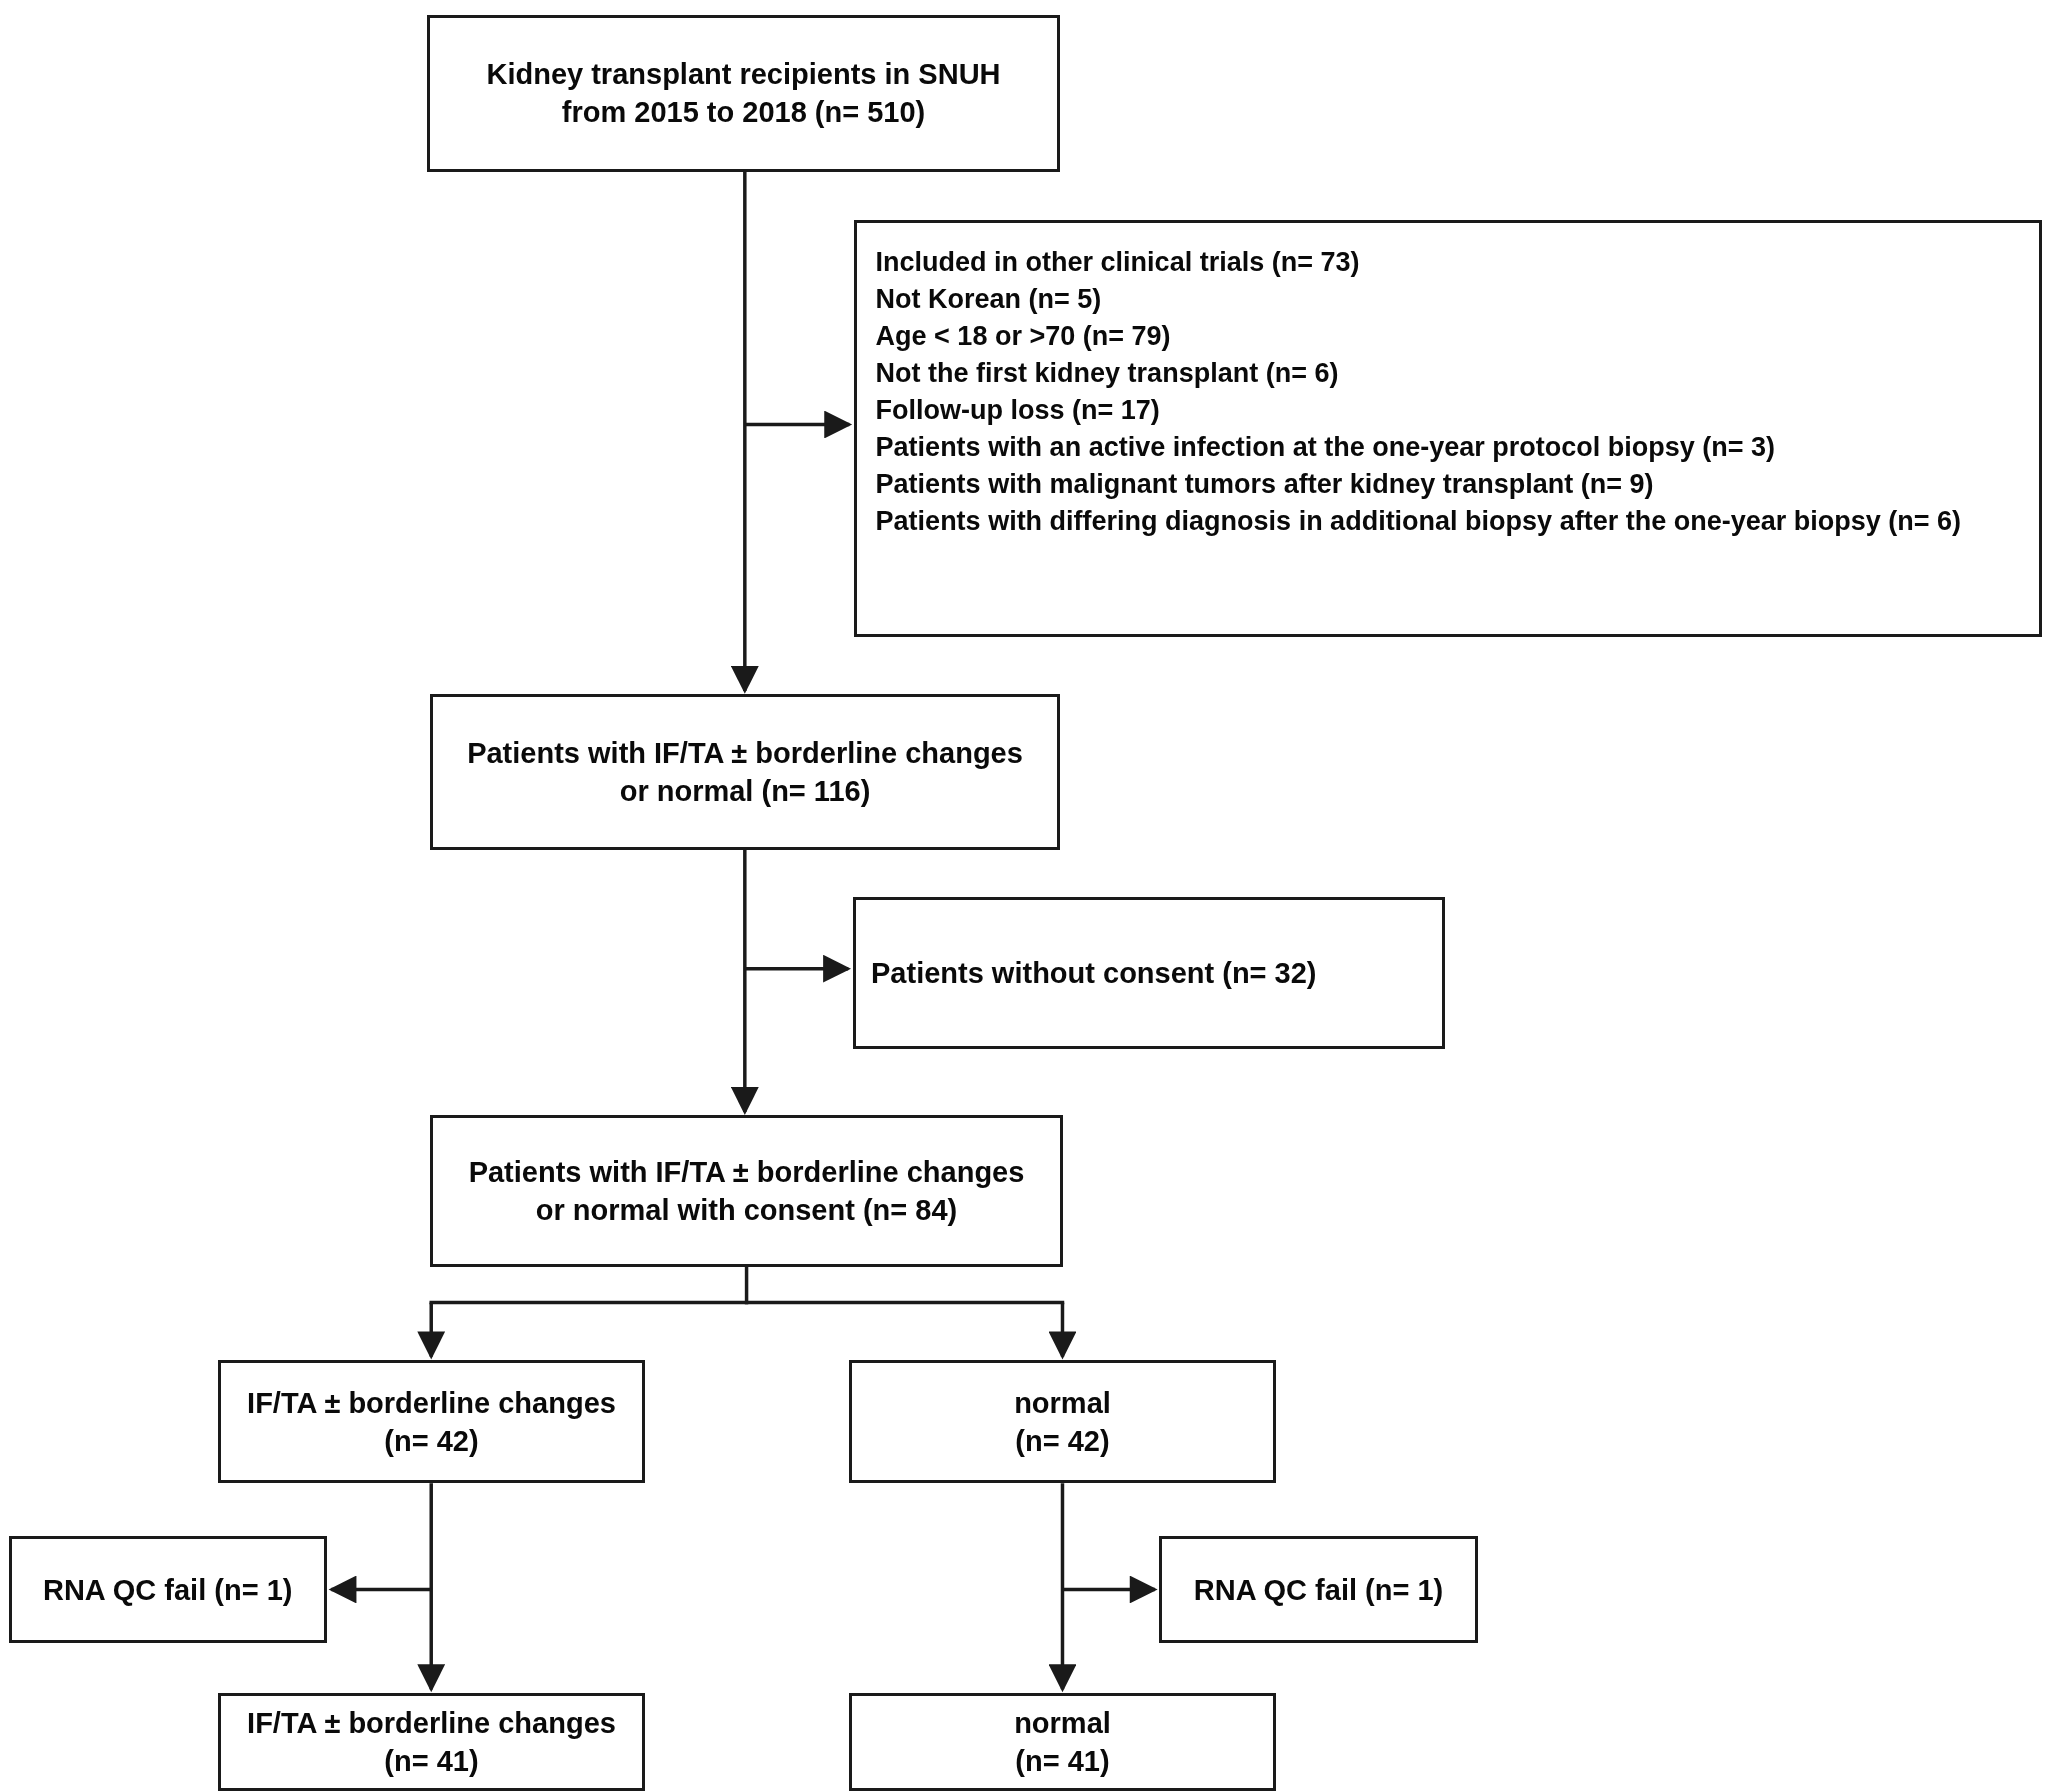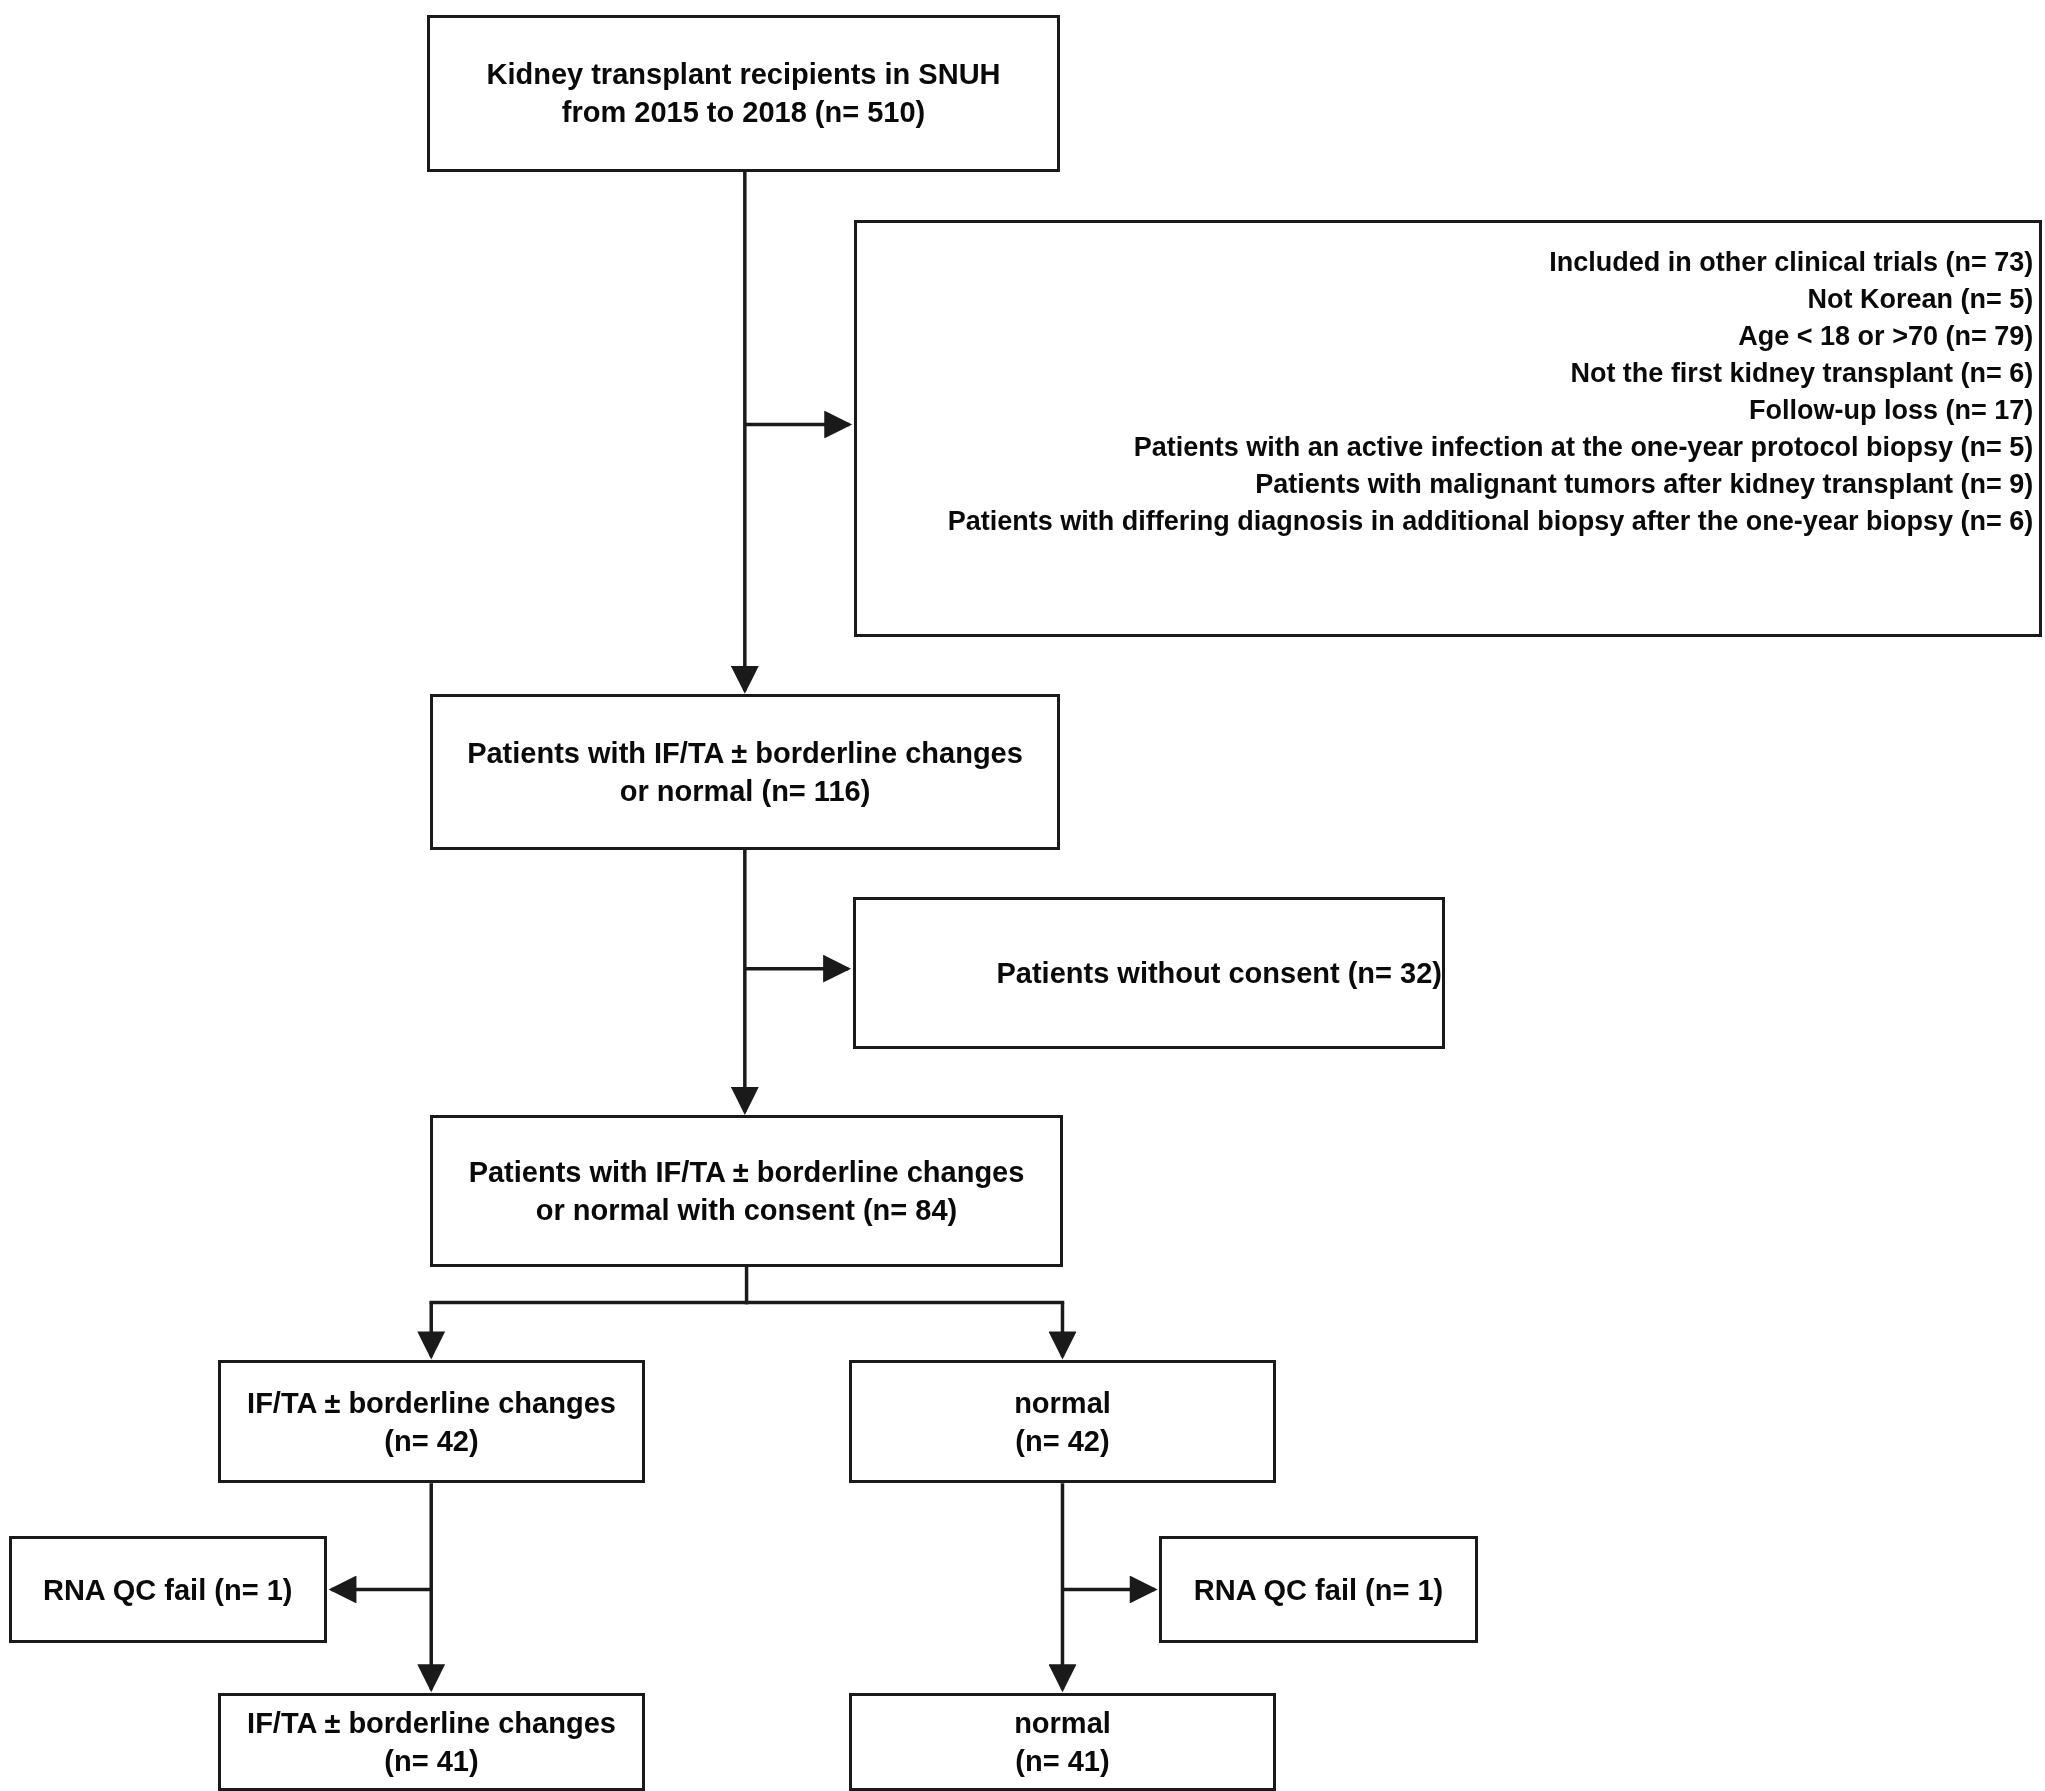--- a/index.html
+++ b/index.html
@@ -48,21 +48,21 @@
     align-items: center;
     text-align: center;
     font-size: 29px;
     line-height: 38px;
     color: var(--text);
     font-weight: bold;
   }
   .node .bline { white-space: nowrap; }
 
   .node.left-align {
-    align-items: flex-end;
+    align-items: flex-start;
     text-align: left;
   }
 
   
   #box-top            { left: 427px;  top: 14.5px;   width: 633px; height: 157px; }
   #box-exclusions     { left: 854px; top: 220px;  width: 1188px; height: 417px;
                         justify-content: flex-start; padding: 21px 5.8px 11.6px 18.6px;
                         font-size: 27px; line-height: 37px; }
   #box-ifta-normal    { left: 430px;  top: 694px; width: 630px; height: 156px; }
   #box-without-consent{ left: 853px; top: 897px; width: 592px; height: 152px;
@@ -111,21 +111,21 @@
     <div class="bline">Kidney transplant recipients in SNUH</div>
     <div class="bline">from 2015 to 2018 (n= 510)</div>
   </div>
 
   <div class="node left-align" id="box-exclusions">
     <div class="bline">Included in other clinical trials (n= 73)</div>
     <div class="bline">Not Korean (n= 5)</div>
     <div class="bline">Age &lt; 18 or &gt;70 (n= 79)</div>
     <div class="bline">Not the first kidney transplant (n= 6)</div>
     <div class="bline">Follow-up loss (n= 17)</div>
-    <div class="bline">Patients with an active infection at the one-year protocol biopsy (n= 5)</div>
+    <div class="bline">Patients with an active infection at the one-year protocol biopsy (n= 3)</div>
     <div class="bline">Patients with malignant tumors after kidney transplant (n= 9)</div>
     <div class="bline">Patients with differing diagnosis in additional biopsy after the one-year biopsy (n= 6)</div>
   </div>
 
   <div class="node" id="box-ifta-normal">
     <div class="bline">Patients with IF/TA ± borderline changes</div>
     <div class="bline">or normal (n= 116)</div>
   </div>
 
   <div class="node left-align" id="box-without-consent">

